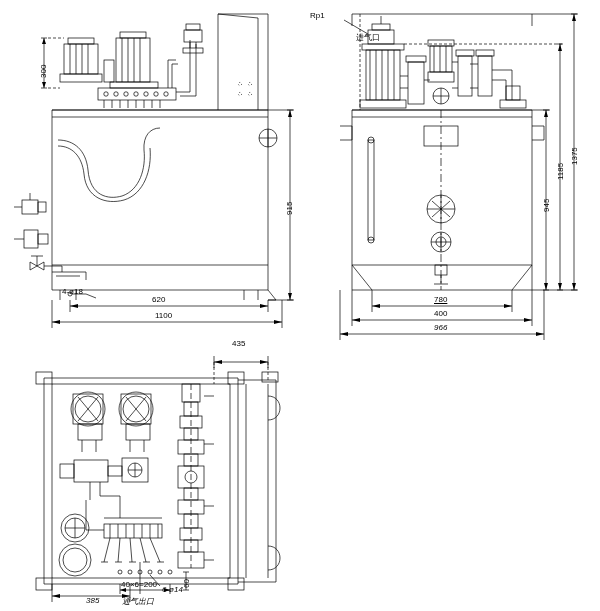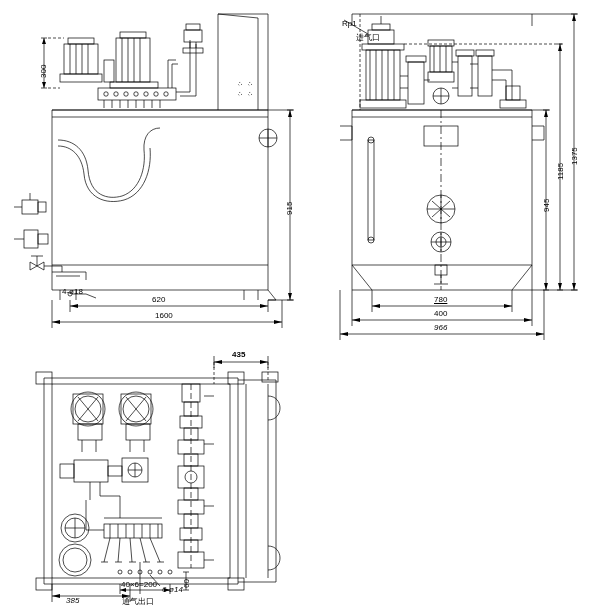--- a/index.html
+++ b/index.html
@@ -323,31 +323,31 @@
 
       <path d="M140 562 L140 594"></path>
     </g>
   </g>
 </svg>
 
 <div class="lbl v" style="left:40px;top:78px;transform:rotate(-90deg);">300</div>
 <div class="lbl v" style="left:286px;top:215px;transform:rotate(-90deg);">915</div>
 <div class="lbl" style="left:62px;top:288px;text-align:center;">4-ø18</div>
 <div class="lbl" style="left:152px;top:296px;">620</div>
-<div class="lbl" style="left:155px;top:312px;">1600</div>
-
-<div class="lbl" style="left:310px;top:20px;margin-left:32px;">Rp1</div>
+<div class="lbl" style="left:155px;top:312px;">1100</div>
+
+<div class="lbl" style="left:310px;top:12px;">Rp1</div>
 <div class="lbl" style="left:308px;top:34px;margin-left:48px;">进气口</div>
 <div class="lbl v" style="left:543px;top:212px;transform:rotate(-90deg);">945</div>
 <div class="lbl v" style="left:557px;top:180px;transform:rotate(-90deg);">1185</div>
 <div class="lbl v" style="left:571px;top:165px;transform:rotate(-90deg);">1375</div>
 <div class="lbl" style="left:434px;top:296px;text-decoration:underline;">780</div>
 <div class="lbl" style="left:434px;top:310px;">400</div>
 <div class="lbl" style="left:434px;top:324px;font-style:italic;">966</div>
 
-<div class="lbl" style="left:232px;top:351px;font-weight:bold;">435</div>
-<div class="lbl" style="left:66px;top:597px;font-style:italic;">385</div>
+<div class="lbl" style="left:232px;top:340px;">435</div>
+<div class="lbl" style="left:86px;top:597px;font-style:italic;">385</div>
 <div class="lbl" style="left:121px;top:581px;">40×6=200</div>
 <div class="lbl" style="left:162px;top:586px;font-style:italic;">6-ø14</div>
 <div class="lbl v" style="left:183px;top:588px;transform:rotate(-90deg);">60</div>
-<div class="lbl" style="left:122px;top:598px;">通气出口</div>
+<div class="lbl" style="left:122px;top:598px;font-style:italic;">通气出口</div>
 
 </div>
 
 </body></html>

